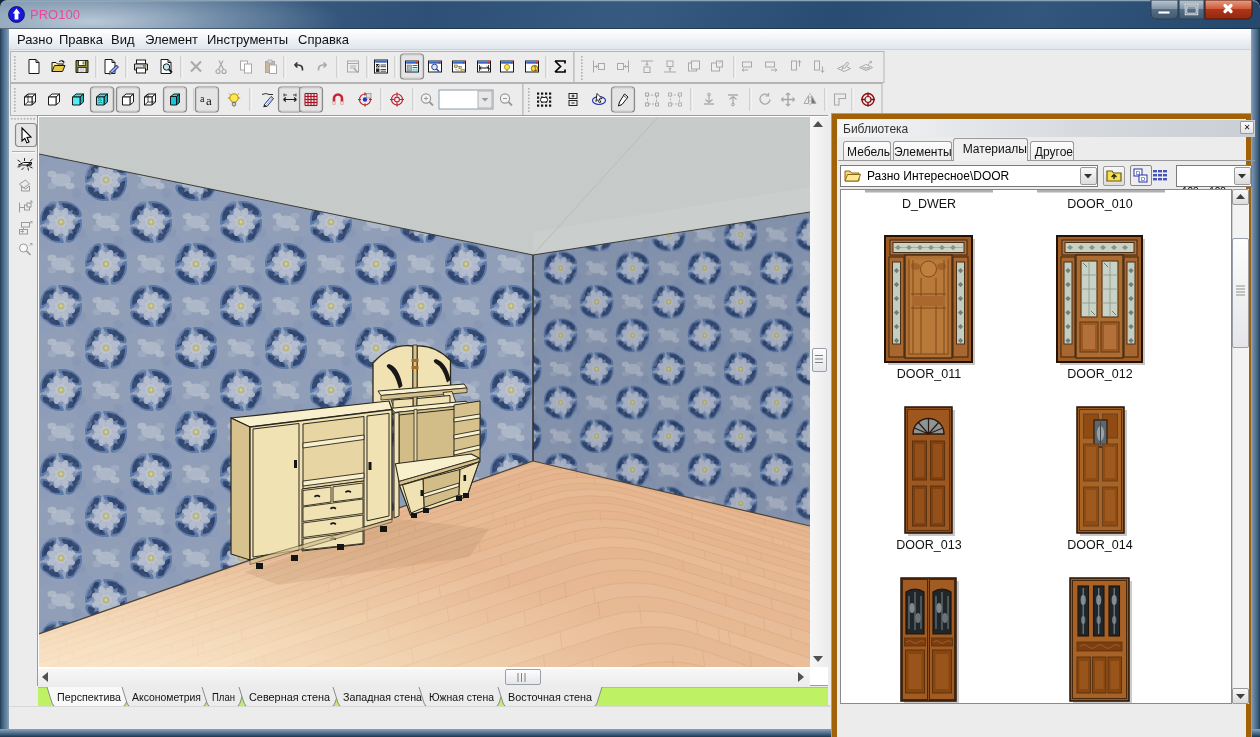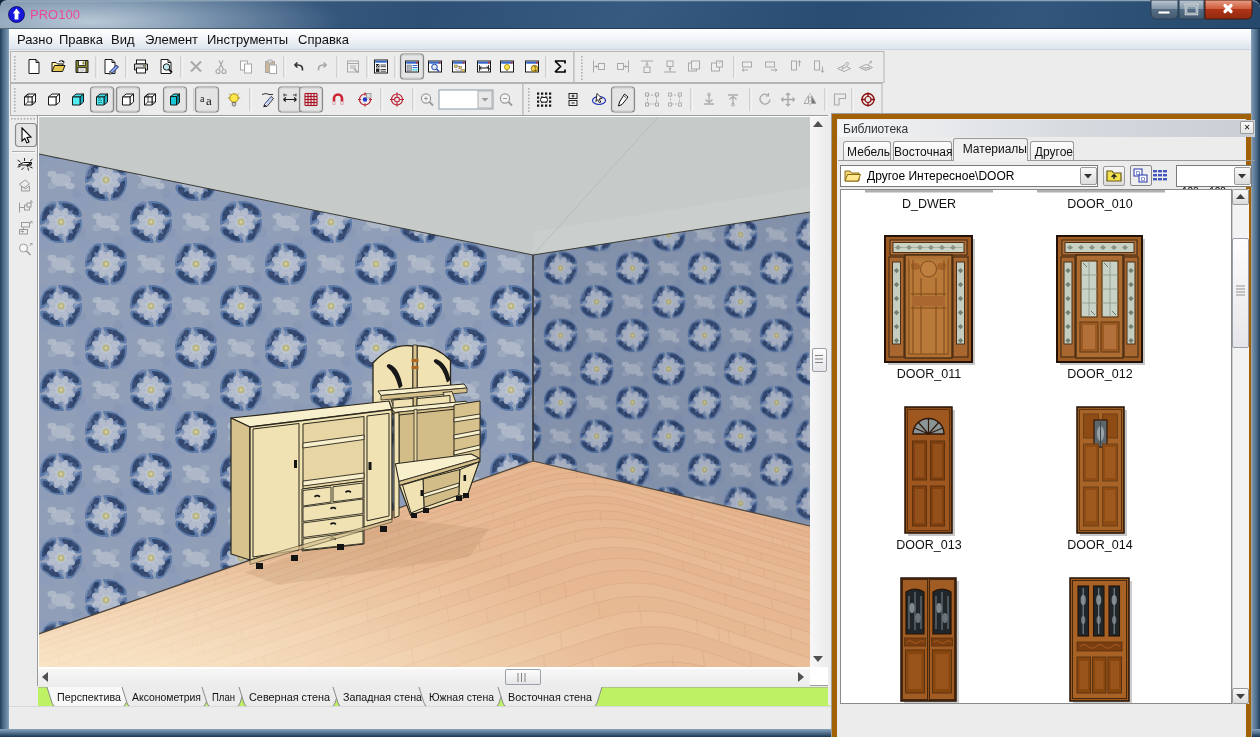--- a/index.html
+++ b/index.html
@@ -1049,30 +1049,30 @@
 <div class="abs thumb" style="left:812px;top:348px;width:15px;height:24px"></div>
 <svg class="abs" style="left:815px;top:354px" width="9" height="12">
     <path d="M0 1.5 h8 M0 5 h8 M0 8.5 h8" stroke="#808080"></path>
   </svg>
 <div id="lib" class="abs">
     <div id="libcap" class="abs">
       <span style="position:absolute;left:5px;top:2px">Библиотека</span>
     </div>
     <div id="libclose" class="abs">✕</div>
     <div class="abs libtab" style="left:6px;width:48px;line-height:20px">Мебель</div>
-    <div class="abs libtab" style="left:56px;width:59px;line-height:20px">Восточная</div>
+    <div class="abs libtab" style="left:56px;width:59px;line-height:20px">Элементы</div>
     <div class="abs libtab libtabsel" style="left:116px;width:75px;line-height:20px">Материалы</div>
     <div class="abs libtab" style="left:193px;width:44px;line-height:20px">Другое</div>
     <div id="libtabline" class="abs"></div>
     <div id="combo1" class="abs">
       <svg class="abs" style="left:3px;top:2px" width="17" height="16" viewBox="0 0 17 16">
       <path d="M1 13 V3 h5 l1.5 2 H15 v8 Z" fill="#f5d879" stroke="#8a6a10" stroke-width="1"></path>
       <path d="M1 13 L3.5 6.5 H16.5 L14 13 Z" fill="#ffe88f" stroke="#8a6a10" stroke-width="1"></path>
     </svg>
-      <span style="position:absolute;left:26px;top:3px;font-size:12px">Другое Интересное\DOOR</span>
+      <span style="position:absolute;left:26px;top:3px;font-size:12px">Разно Интересное\DOOR</span>
       <div class="abs cbtn" style="left:239px;top:1px;width:17px;height:18px"></div>
       <svg class="abs" style="left:243px;top:8px" width="9" height="6">
         <path d="M0 0 L8 0 L4 4.5 Z" fill="#333"></path>
       </svg>
     </div>
     <div class="abs cbtn" style="left:266px;top:47px;width:22px;height:20px"></div>
     <svg class="abs" style="left:269px;top:49px" width="17" height="16" viewBox="0 0 17 16">
       <path d="M1 13 V3 h5 l1.5 2 H15 v8 Z" fill="#f5e050" stroke="#6a5a10" stroke-width="1.2"></path>
       <path d="M8 11 V6.5 M8 6.5 l-2.4 2.4 M8 6.5 l2.4 2.4" stroke="#222" stroke-width="1.4" fill="none"></path>
     </svg>

